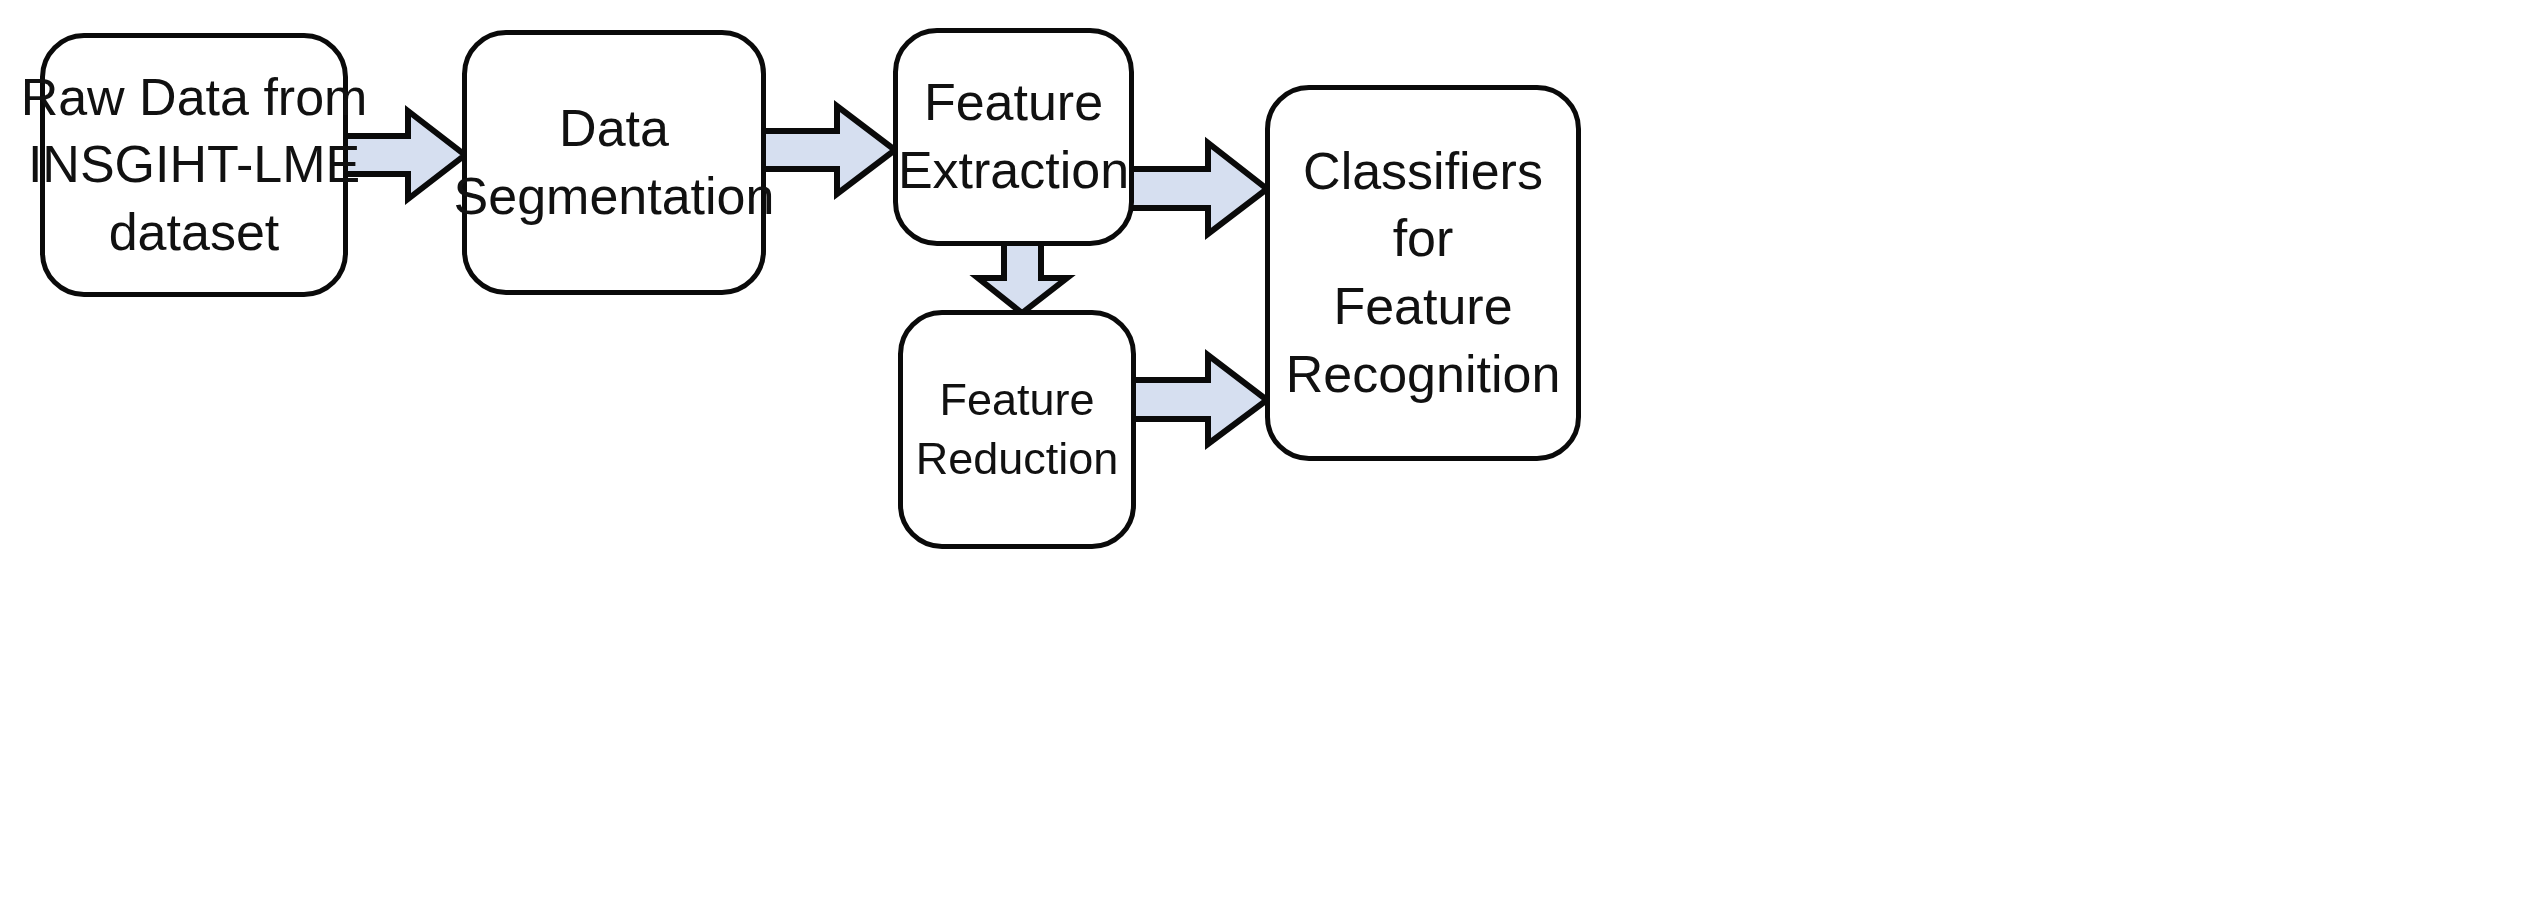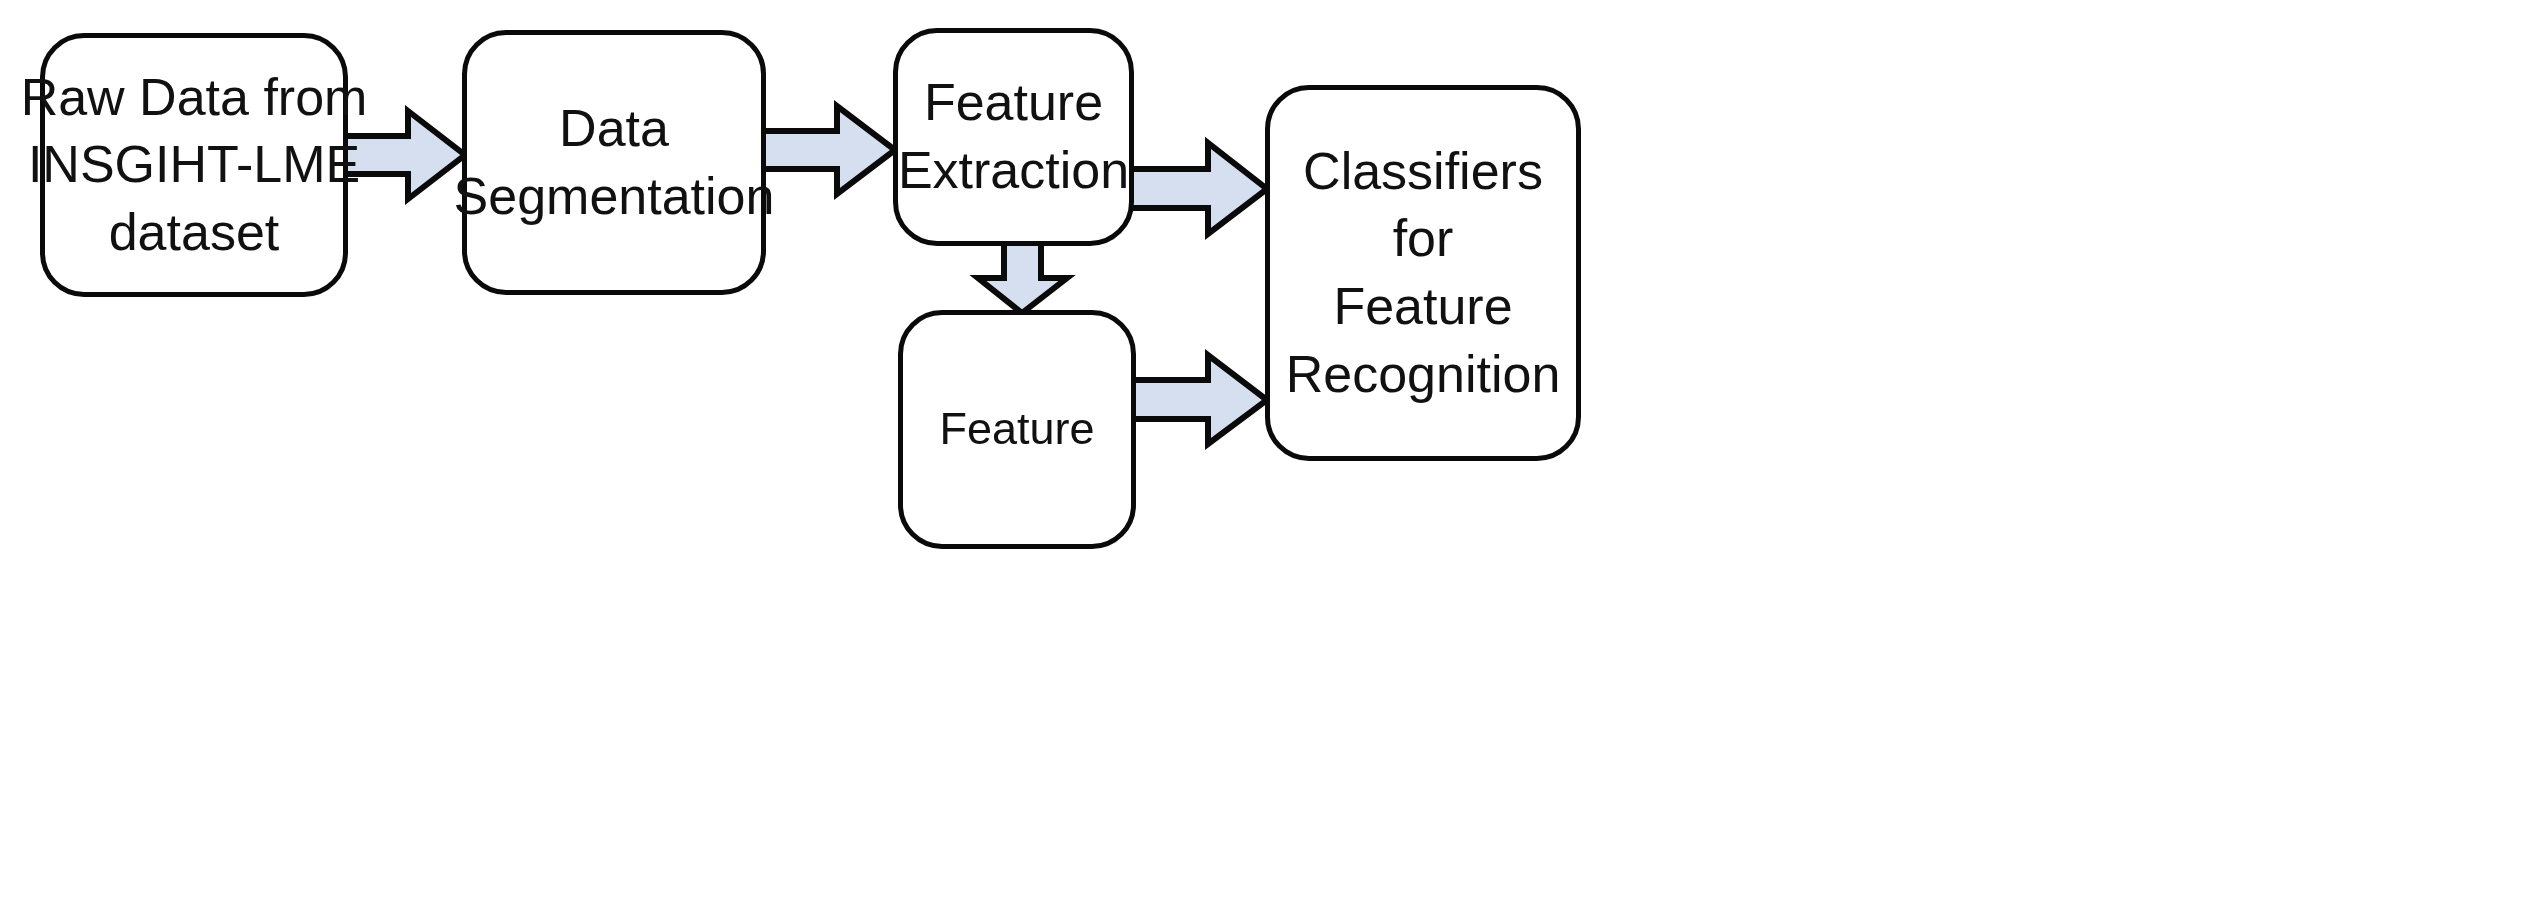--- a/index.html
+++ b/index.html
@@ -73,20 +73,21 @@
     <span class="line">Segmentation</span>
   </div>
 
   <div class="node" id="node-extraction">
     <span class="line">Feature</span>
     <span class="line">Extraction</span>
   </div>
 
   <div class="node" id="node-reduction">
     <span class="line">Feature</span>
+    <span class="line">Reduction</span>
   </div>
 
   <div class="node" id="node-classifiers">
     <span class="line">Classifiers</span>
     <span class="line">for</span>
     <span class="line">Feature</span>
     <span class="line">Recognition</span>
   </div>
 
   <div class="arrow" id="arrow-raw-to-seg">

